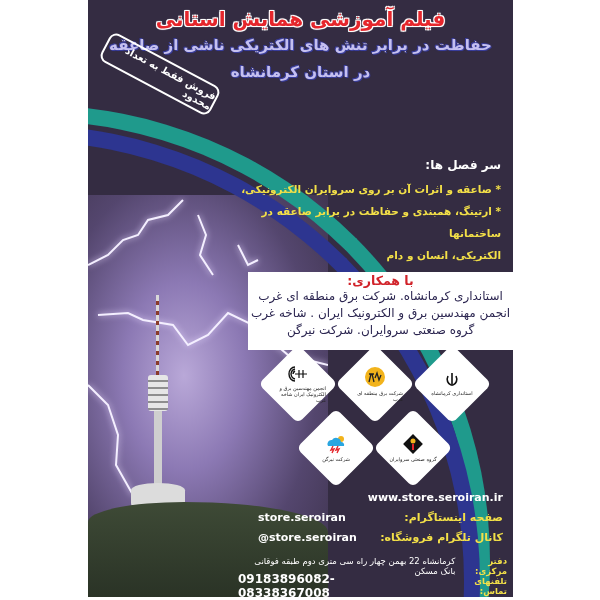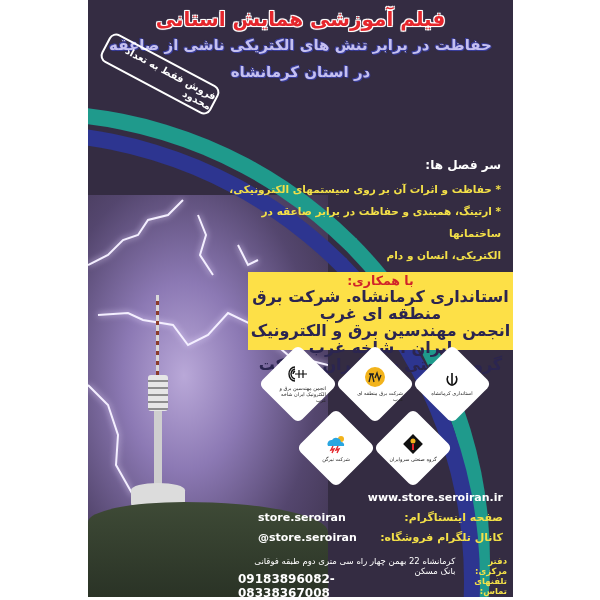--- a/index.html
+++ b/index.html
@@ -24,23 +24,23 @@
   .title-block { position:absolute; left:0; right:0; top:6px; text-align:center; direction:rtl; }
   .title-main { color:#e5262c; font-weight:bold; font-size:20px; line-height:26px; text-shadow:0 0 2px #fff,0 0 2px #fff,1px 1px 0 #fff,-1px -1px 0 #fff,1px -1px 0 #fff,-1px 1px 0 #fff; }
   .title-sub { color:#c5c0f0; font-weight:bold; font-size:15px; line-height:27px; text-shadow:0 0 2px #3a3e9c,1px 1px 0 #3a3e9c,-1px -1px 0 #3a3e9c; }
   .title-sub.red { color:#e5262c; text-shadow:0 0 2px #fff,1px 1px 0 #fff,-1px -1px 0 #fff; }
   .stamp { position:absolute; left:10px; top:58px; width:120px; height:28px; border:2px solid #fff; border-radius:8px; color:#fff; font-size:10px; font-weight:bold; display:flex; align-items:center; justify-content:center; transform:rotate(28deg); direction:rtl; }
   
   .syllabus { position:absolute; right:12px; top:158px; width:290px; direction:rtl; text-align:right; }
   .syl-head { color:#ffffff; font-weight:bold; font-size:12px; margin-bottom:6px; }
   .syl-item { color:#f3e048; font-weight:bold; font-size:10.5px; line-height:22px; }
   
-  .coop { position:absolute; left:160px; right:0; top:272px; height:78px; background:#fde047; direction:rtl; text-align:center; }
+  .coop { position:absolute; left:160px; right:0; top:272px; height:78px; background:#ffffff; direction:rtl; text-align:center; }
   .coop-head { color:#d1232a; font-weight:bold; font-size:12.5px; margin-top:1px; }
-  .coop-line { color:#2b2550; font-weight:bold; font-size:16px; line-height:17px; }
+  .coop-line { color:#2b2550; font-weight:normal; font-size:12px; line-height:17px; }
   
   .logo { position:absolute; width:56px; height:56px; background:#ffffff; transform:rotate(45deg); border-radius:6px; }
   .logo-inner { position:absolute; inset:0; transform:rotate(-45deg); display:flex; flex-direction:column; align-items:center; justify-content:center; }
   .logo-cap { font-size:5px; color:#222; margin-top:2px; direction:rtl; }
   
   .contacts { position:absolute; left:170px; right:10px; top:487px; direction:rtl; }
   .c-row { display:flex; justify-content:space-between; align-items:center; height:20px; }
   .c-label { color:#f3e048; font-weight:bold; font-size:11px; }
   .c-value { color:#ffffff; font-weight:bold; font-size:11px; direction:ltr; }
   .office { position:absolute; left:150px; right:6px; top:556px; direction:rtl; }
@@ -79,21 +79,21 @@
   <div class="title-block">
     <div class="title-main">فیلم آموزشی همایش استانی</div>
     <div class="title-sub">حفاظت در برابر تنش های الکتریکی ناشی از صاعقه</div>
     <div class="title-sub">در استان کرمانشاه</div>
   </div>
 
   <div class="stamp">فروش فقط به تعداد محدود</div>
 
   <div class="syllabus">
     <div class="syl-head">سر فصل ها:</div>
-    <div class="syl-item">* حفاظت و اثرات آن بر روی سیستمهای الکترونیکی،</div>
+    <div class="syl-item">* صاعقه و اثرات آن بر روی سروایران الکترونیکی،</div>
     <div class="syl-item">* ارتینگ، همبندی و حفاظت در برابر صاعقه در ساختمانها</div>
     <div class="syl-item">الکتریکی، انسان و دام</div>
   </div>
 
   <div class="coop">
     <div class="coop-head">با همکاری:</div>
     <div class="coop-line">استانداری کرمانشاه. شرکت برق منطقه ای غرب</div>
     <div class="coop-line">انجمن مهندسین برق و الکترونیک ایران . شاخه غرب</div>
     <div class="coop-line">گروه صنعتی سروایران. شرکت نیرگن</div>
   </div>

